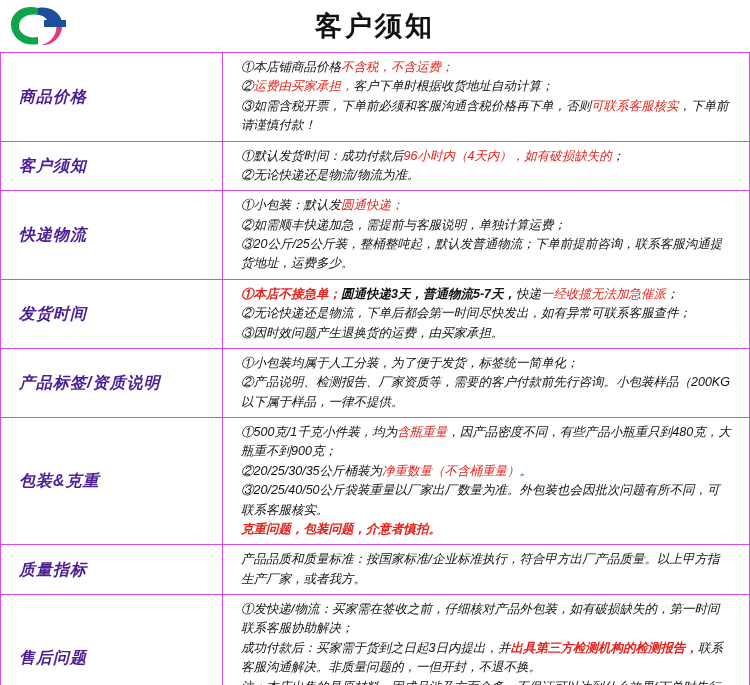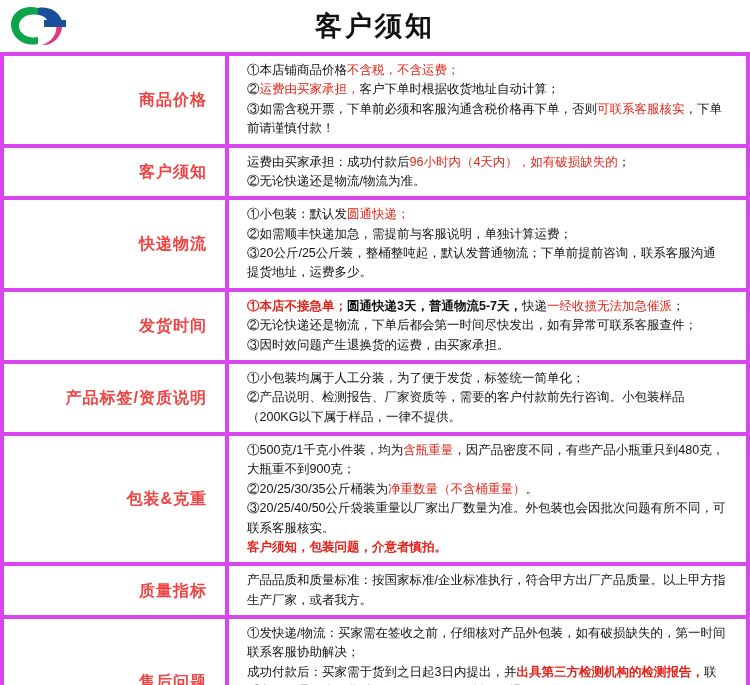--- a/index.html
+++ b/index.html
@@ -42,31 +42,32 @@
     color: #111;
     font-family: "Liberation Serif", serif;
   }
   
   table.notice {
     width: 750px;
     border-collapse: collapse;
     table-layout: fixed;
   }
   table.notice td {
-    border: 4px solid #d946ef;
+    border: 1px solid #d946ef;
     vertical-align: middle;
     padding: 5px 18px;
+    font-style: italic;
   }
   td.label {
     width: 185px;
-    text-align: right;
+    text-align: left;
     font-weight: bold;
     font-size: 16px;
     letter-spacing: 1px;
-    color: #ef4444;
+    color: #4c1d95;
     line-height: 1.35;
   }
   td.content {
     font-size: 12.5px;
     line-height: 1.55;
     color: #111;
     text-align: left;
   }
   td.content p {
     margin: 0;
@@ -101,21 +102,21 @@
           <td class="label">商品价格</td>
           <td class="content">
             <p><span>①本店铺商品价格</span><span class="red">不含税，不含运费；</span></p>
             <p><span>②</span><span class="red">运费由买家承担，</span><span>客户下单时根据收货地址自动计算；</span></p>
             <p><span>③如需含税开票，下单前必须和客服沟通含税价格再下单，否则</span><span class="red">可联系客服核实</span><span>，下单前请谨慎付款！</span></p>
           </td>
         </tr>
         <tr>
           <td class="label">客户须知</td>
           <td class="content">
-            <p><span>运费由买家承担：成功付款后</span><span class="red">96小时内（4天内），如有破损缺失的</span><span>；</span></p>
+            <p><span>①默认发货时间：成功付款后</span><span class="red">96小时内（4天内），如有破损缺失的</span><span>；</span></p>
             <p><span>②无论快递还是物流/物流为准。</span></p>
           </td>
         </tr>
         <tr>
           <td class="label">快递物流</td>
           <td class="content">
             <p><span>①小包装：默认发</span><span class="red">圆通快递；</span></p>
             <p><span>②如需顺丰快递加急，需提前与客服说明，单独计算运费；</span></p>
             <p><span>③20公斤/25公斤装，整桶整吨起，默认发普通物流；下单前提前咨询，联系客服沟通提货地址，运费多少。</span></p>
           </td>
@@ -134,21 +135,21 @@
             <p><span>①小包装均属于人工分装，为了便于发货，标签统一简单化；</span></p>
             <p><span>②产品说明、检测报告、厂家资质等，需要的客户付款前先行咨询。小包装样品（200KG以下属于样品，一律不提供。</span></p>
           </td>
         </tr>
         <tr>
           <td class="label">包装&amp;克重</td>
           <td class="content">
             <p><span>①500克/1千克小件装，均为</span><span class="red">含瓶重量</span><span>，因产品密度不同，有些产品小瓶重只到480克，大瓶重不到900克；</span></p>
             <p><span>②20/25/30/35公斤桶装为</span><span class="red">净重数量（不含桶重量）</span><span>。</span></p>
             <p><span>③20/25/40/50公斤袋装重量以厂家出厂数量为准。外包装也会因批次问题有所不同，可联系客服核实。</span></p>
-            <p><span class="red b">客户须知，包装问题，介意者慎拍。</span></p>
+            <p><span class="red b">克重问题，包装问题，介意者慎拍。</span></p>
           </td>
         </tr>
         <tr>
           <td class="label">质量指标</td>
           <td class="content">
             <p><span>产品品质和质量标准：按国家标准/企业标准执行，符合甲方出厂产品质量。以上甲方指生产厂家，或者我方。</span></p>
           </td>
         </tr>
         <tr>
           <td class="label">售后问题</td>

